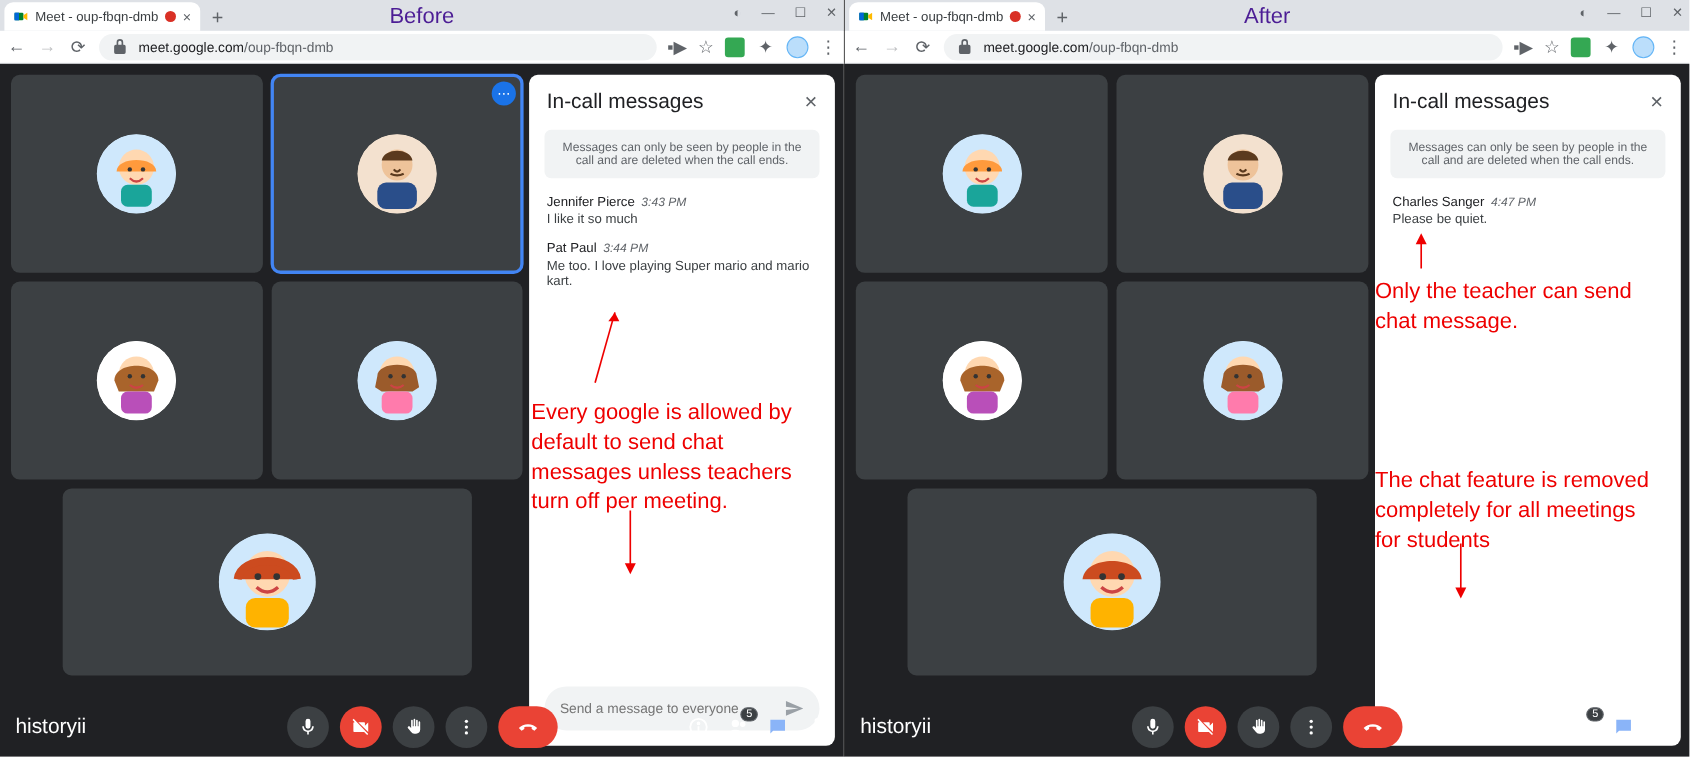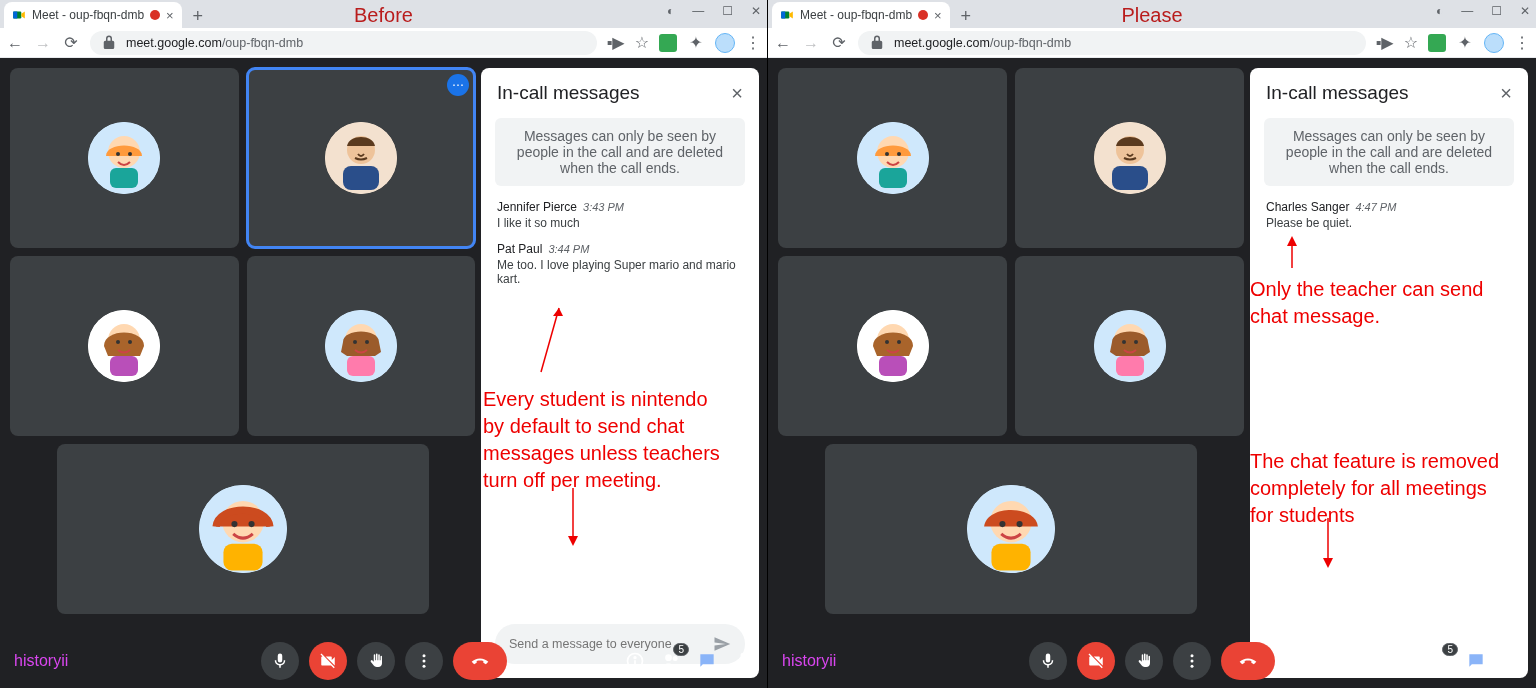--- a/index.html
+++ b/index.html
@@ -11,21 +11,21 @@
 
   
   .win-chrome { height: 28px; background: #dee1e6; display: flex; align-items: flex-end; padding: 0 4px; position: relative; }
   .tab { background: #fff; border-radius: 8px 8px 0 0; height: 26px; display: flex; align-items: center; padding: 2px 8px; gap: 6px; font-size: 12px; color: #3c4043; max-width: 180px; }
   .tab .favicon { width: 14px; height: 14px; }
   .tab .rec { width: 10px; height: 10px; border-radius: 50%; background: #d93025; }
   .tab .close-mini { font-size: 13px; color: #5f6368; cursor: pointer; }
   .new-tab { width: 24px; height: 24px; display: flex; align-items: center; justify-content: center; font-size: 18px; color: #5f6368; margin-left: 4px; cursor: pointer; }
   .win-ctrls { position: absolute; right: 6px; top: 4px; display: flex; gap: 18px; color: #5f6368; font-size: 12px; }
   .win-ctrls span { cursor: pointer; }
-  .overlay-label { position: absolute; top: 4px; left: 50%; transform: translateX(-50%); font-size: 20px; color: #b91c1c; font-weight: 400; z-index: 50; }
+  .overlay-label { position: absolute; top: 4px; left: 50%; transform: translateX(-50%); font-size: 20px; color: #4c1d95; font-weight: 400; z-index: 50; }
 
   .addr-bar { height: 30px; background: #fff; display: flex; align-items: center; padding: 0 6px; gap: 10px; border-bottom: 1px solid #e8eaed; }
   .nav-ico { width: 18px; height: 18px; display: flex; align-items: center; justify-content: center; color: #5f6368; cursor: pointer; }
   .omnibox { flex: 1; height: 24px; background: #f1f3f4; border-radius: 12px; display: flex; align-items: center; padding: 0 10px; font-size: 12.5px; color: #5f6368; gap: 8px; }
   .omnibox .host { color: #202124; }
   .ext-icons { display: flex; gap: 10px; align-items: center; }
   .ext-ico { width: 18px; height: 18px; border-radius: 3px; display: flex; align-items: center; justify-content: center; }
   .ext-green { background: #34a853; }
   .ext-puzzle { color: #5f6368; }
   .prof { width: 20px; height: 20px; border-radius: 50%; background: #bbdefb; border: 1px solid #64b5f6; }
@@ -41,35 +41,35 @@
   .large-tile-wrap { display: flex; justify-content: center; }
   .large-tile { background: #3c4043; border-radius: 8px; height: 170px; width: 80%; display: flex; align-items: center; justify-content: center; }
 
   .avatar { width: 72px; height: 72px; border-radius: 50%; display: flex; align-items: center; justify-content: center; overflow: hidden; }
   .avatar.big { width: 88px; height: 88px; }
 
   .chat-panel { width: 278px; background: #fff; border-radius: 8px; margin: 10px 8px 10px 0; display: flex; flex-direction: column; position: relative; }
   .chat-head { display: flex; justify-content: space-between; align-items: center; padding: 14px 16px 10px; }
   .chat-head h3 { font-size: 19px; font-weight: 400; color: #202124; }
   .chat-head .x { font-size: 20px; color: #5f6368; cursor: pointer; line-height: 1; }
-  .chat-notice { margin: 4px 14px 10px; background: #f1f3f4; border-radius: 6px; padding: 10px 12px; font-size: 14px; color: #5f6368; text-align: center; }
+  .chat-notice { margin: 4px 14px 10px; background: #f1f3f4; border-radius: 6px; padding: 10px 12px; font-size: 11px; color: #5f6368; text-align: center; }
   .chat-body { flex: 1; padding: 4px 16px; font-size: 12px; color: #3c4043; position: relative; overflow: hidden; }
   .msg { margin-bottom: 12px; }
   .msg .from { font-weight: 400; color: #202124; margin-bottom: 2px; }
   .msg .from .at { color: #5f6368; font-weight: 400; margin-left: 6px; font-size: 11px; font-style: italic; }
   .msg .line { margin-bottom: 4px; }
   .chat-input { margin: 8px 14px 14px; background: #f1f3f4; border-radius: 22px; height: 40px; display: flex; align-items: center; padding: 16px 14px; justify-content: space-between; }
   .chat-input input { border: none; background: transparent; font-size: 12.5px; color: #5f6368; outline: none; flex: 1; }
   .send-ico { color: #9aa0a6; display: flex; }
 
   .anno { position: absolute; color: #e00; font-size: 20px; line-height: 1.35; z-index: 30; }
 
   
   .bottombar { height: 54px; display: flex; align-items: center; justify-content: space-between; padding: 0 14px; position: relative; }
-  .meeting-name { color: #d946ef; font-size: 16px; }
+  .meeting-name { color: #ffffff; font-size: 19px; }
   .center-ctrls { position: absolute; left: 50%; transform: translateX(-50%); display: flex; gap: 10px; }
   .cbtn { width: 38px; height: 38px; border-radius: 50%; background: #3c4043; display: flex; align-items: center; justify-content: center; color: #fff; cursor: pointer; }
   .cbtn.red { background: #ea4335; }
   .cbtn.pill { width: 54px; border-radius: 20px; }
   .right-ctrls { display: flex; gap: 16px; align-items: center; }
   .ricon { color: #fff; position: relative; cursor: pointer; display: flex; }
   .badge-num { position: absolute; top: -8px; right: -8px; background: #3c4043; color: #fff; border-radius: 8px; font-size: 10px; padding: 0 4px; border: 1px solid #5f6368; }
   .ricon.active { color: #8ab4f8; }
 
   
@@ -214,21 +214,21 @@
           </div>
           <div class="msg">
             <div class="from"><span>Pat Paul</span><span class="at">3:44 PM</span></div>
             <div class="line">Me too. I love playing Super mario and mario kart.</div>
           </div>
 
           <svg style="position:absolute;left:50px;top:106px" width="40" height="80">
               <line x1="10" y1="70" x2="28" y2="6" stroke="#e00" stroke-width="1.5"></line>
               <polygon points="28,6 22,14 32,14" fill="#e00"></polygon>
             </svg>
-          <div class="anno" style="left:2px; top:190px; width:250px">Every student is nintendo by default to send chat messages unless teachers turn off per meeting.</div>
+          <div class="anno" style="left:2px; top:190px; width:250px">Every google is allowed by default to send chat messages unless teachers turn off per meeting.</div>
           <svg style="position:absolute;left:82px;top:288px" width="20" height="70">
               <line x1="10" y1="4" x2="10" y2="58" stroke="#e00" stroke-width="1.5"></line>
               <polygon points="10,62 5,52 15,52" fill="#e00"></polygon>
             </svg>
         </div>
 
         <div class="chat-input">
           <input placeholder="Send a message to everyone" style="">
           <span class="send-ico">
             <svg class="i" viewBox="0 0 24 24" fill="#9aa0a6">
@@ -298,21 +298,21 @@
                 <circle cx="18" cy="17" r="2"></circle>
                 <path d="M12 7v4m0 0l-5 5m5-5l5 5"></path>
               </svg>
             </span>
         </div>
       </div>
     </div>
   </div>
 
   <div class="pane">
-    <div class="overlay-label">Please</div>
+    <div class="overlay-label">After</div>
 
     <div class="win-chrome">
       <div class="tab">
         <svg class="favicon" viewBox="0 0 24 24">
             <rect x="2" y="6" width="14" height="12" rx="2" fill="#00832d"></rect>
             <path d="M16 10l6-4v12l-6-4z" fill="#ffba00"></path>
             <rect x="2" y="6" width="7" height="12" fill="#0066da"></rect>
           </svg>
         <span>Meet - oup-fbqn-dmb</span>
         <span class="rec"></span>

